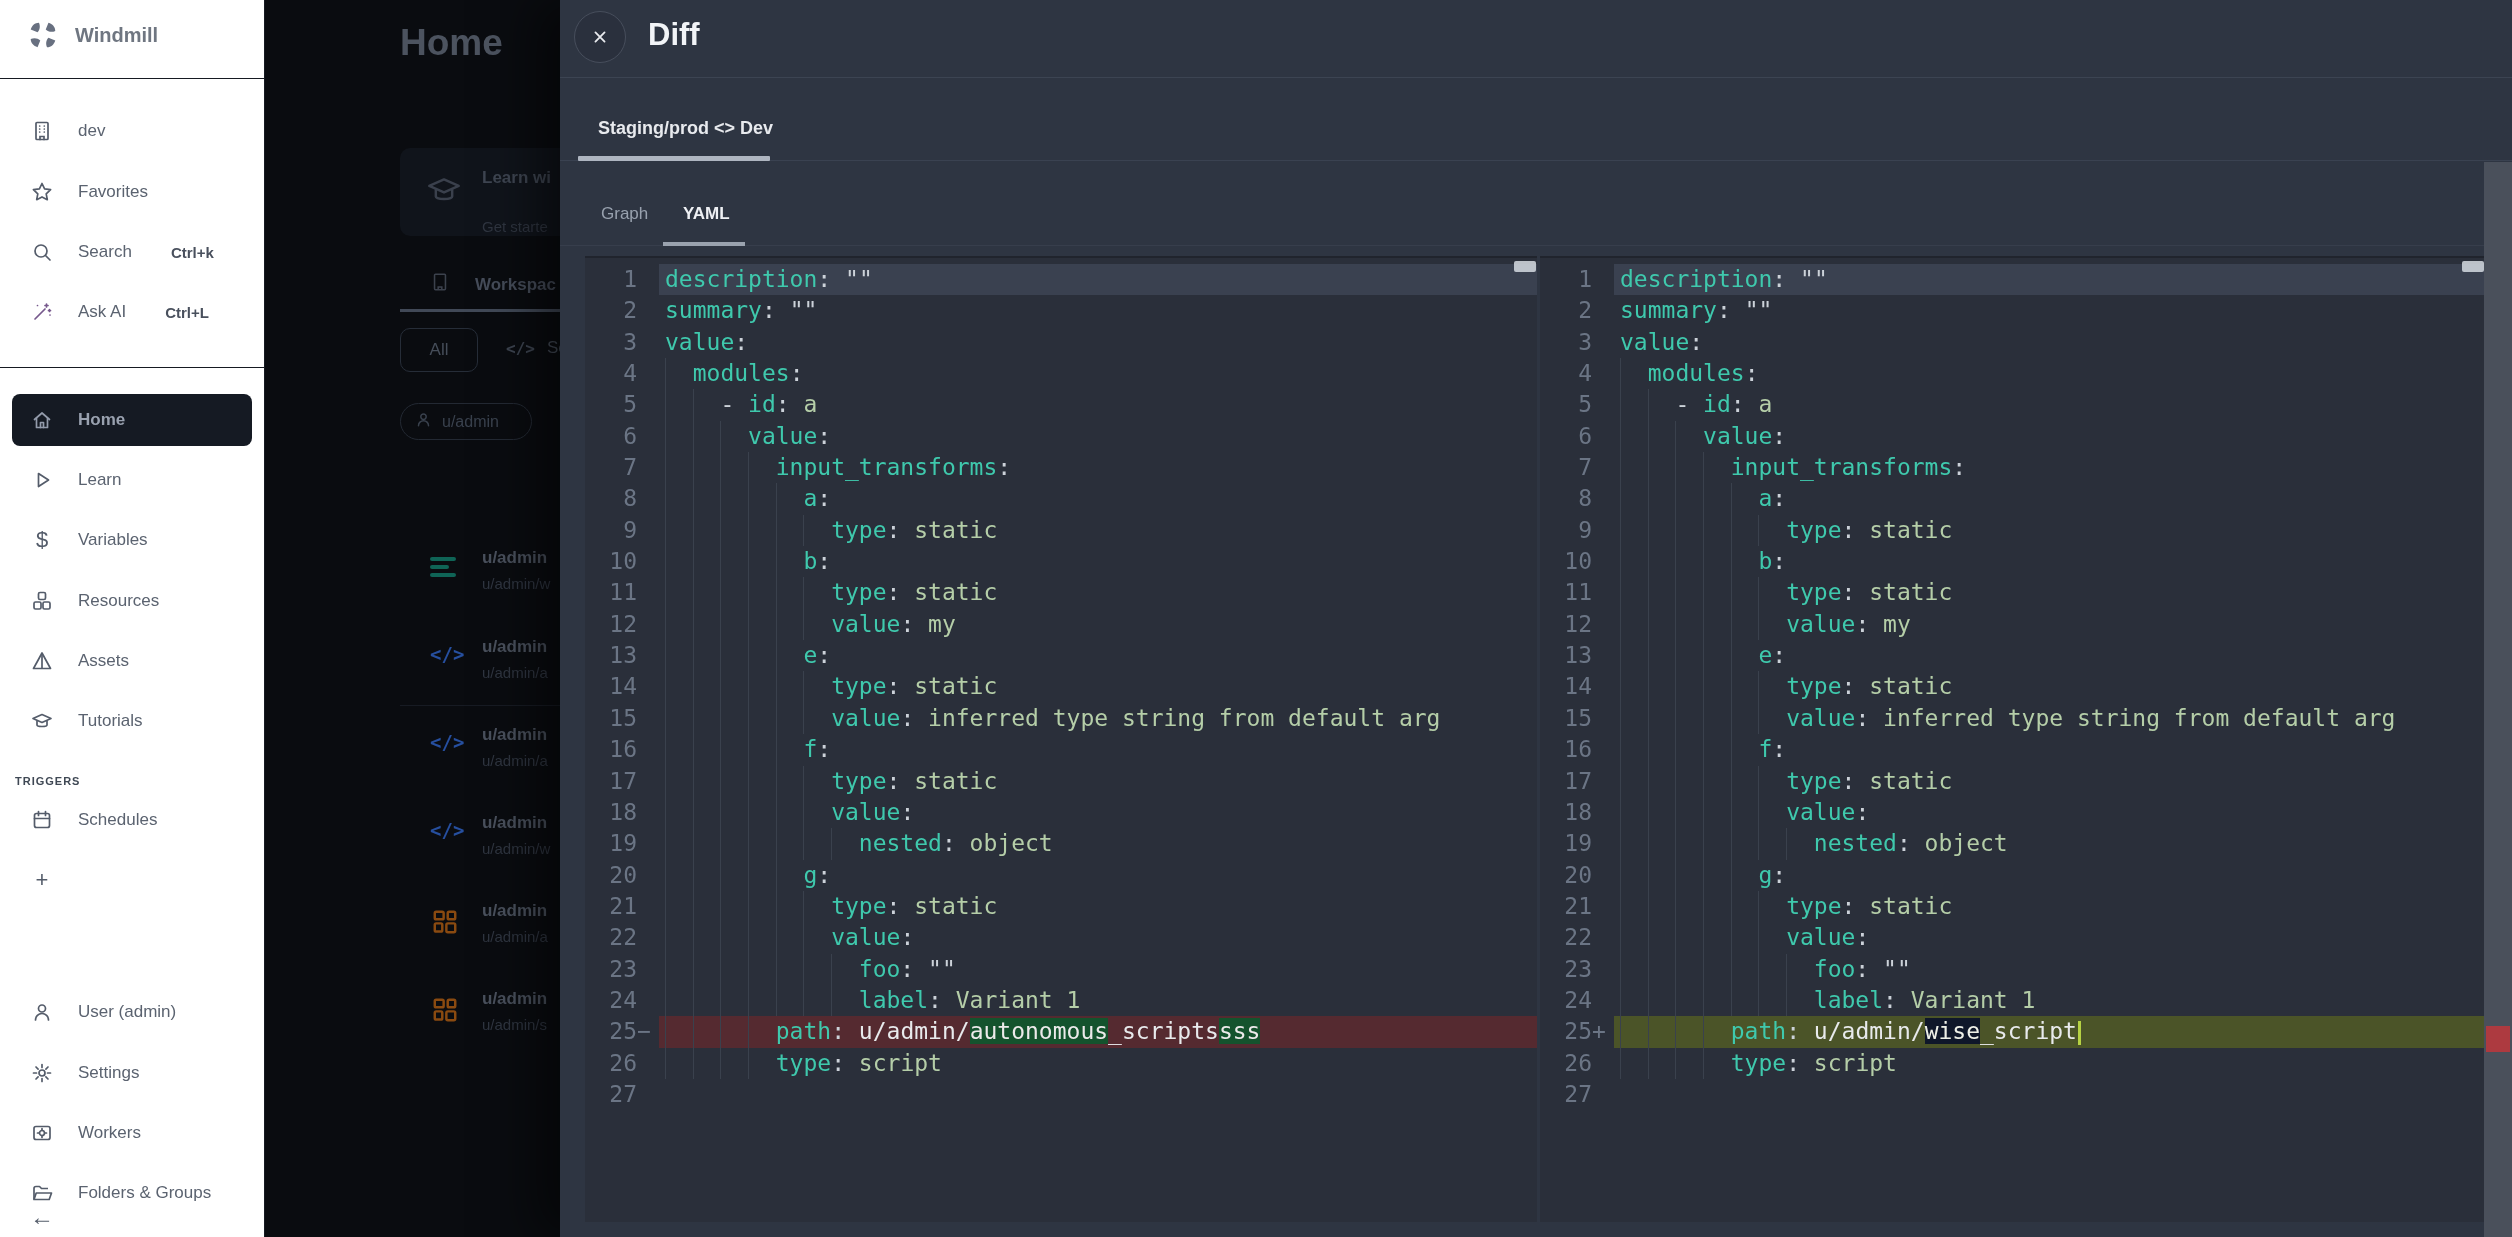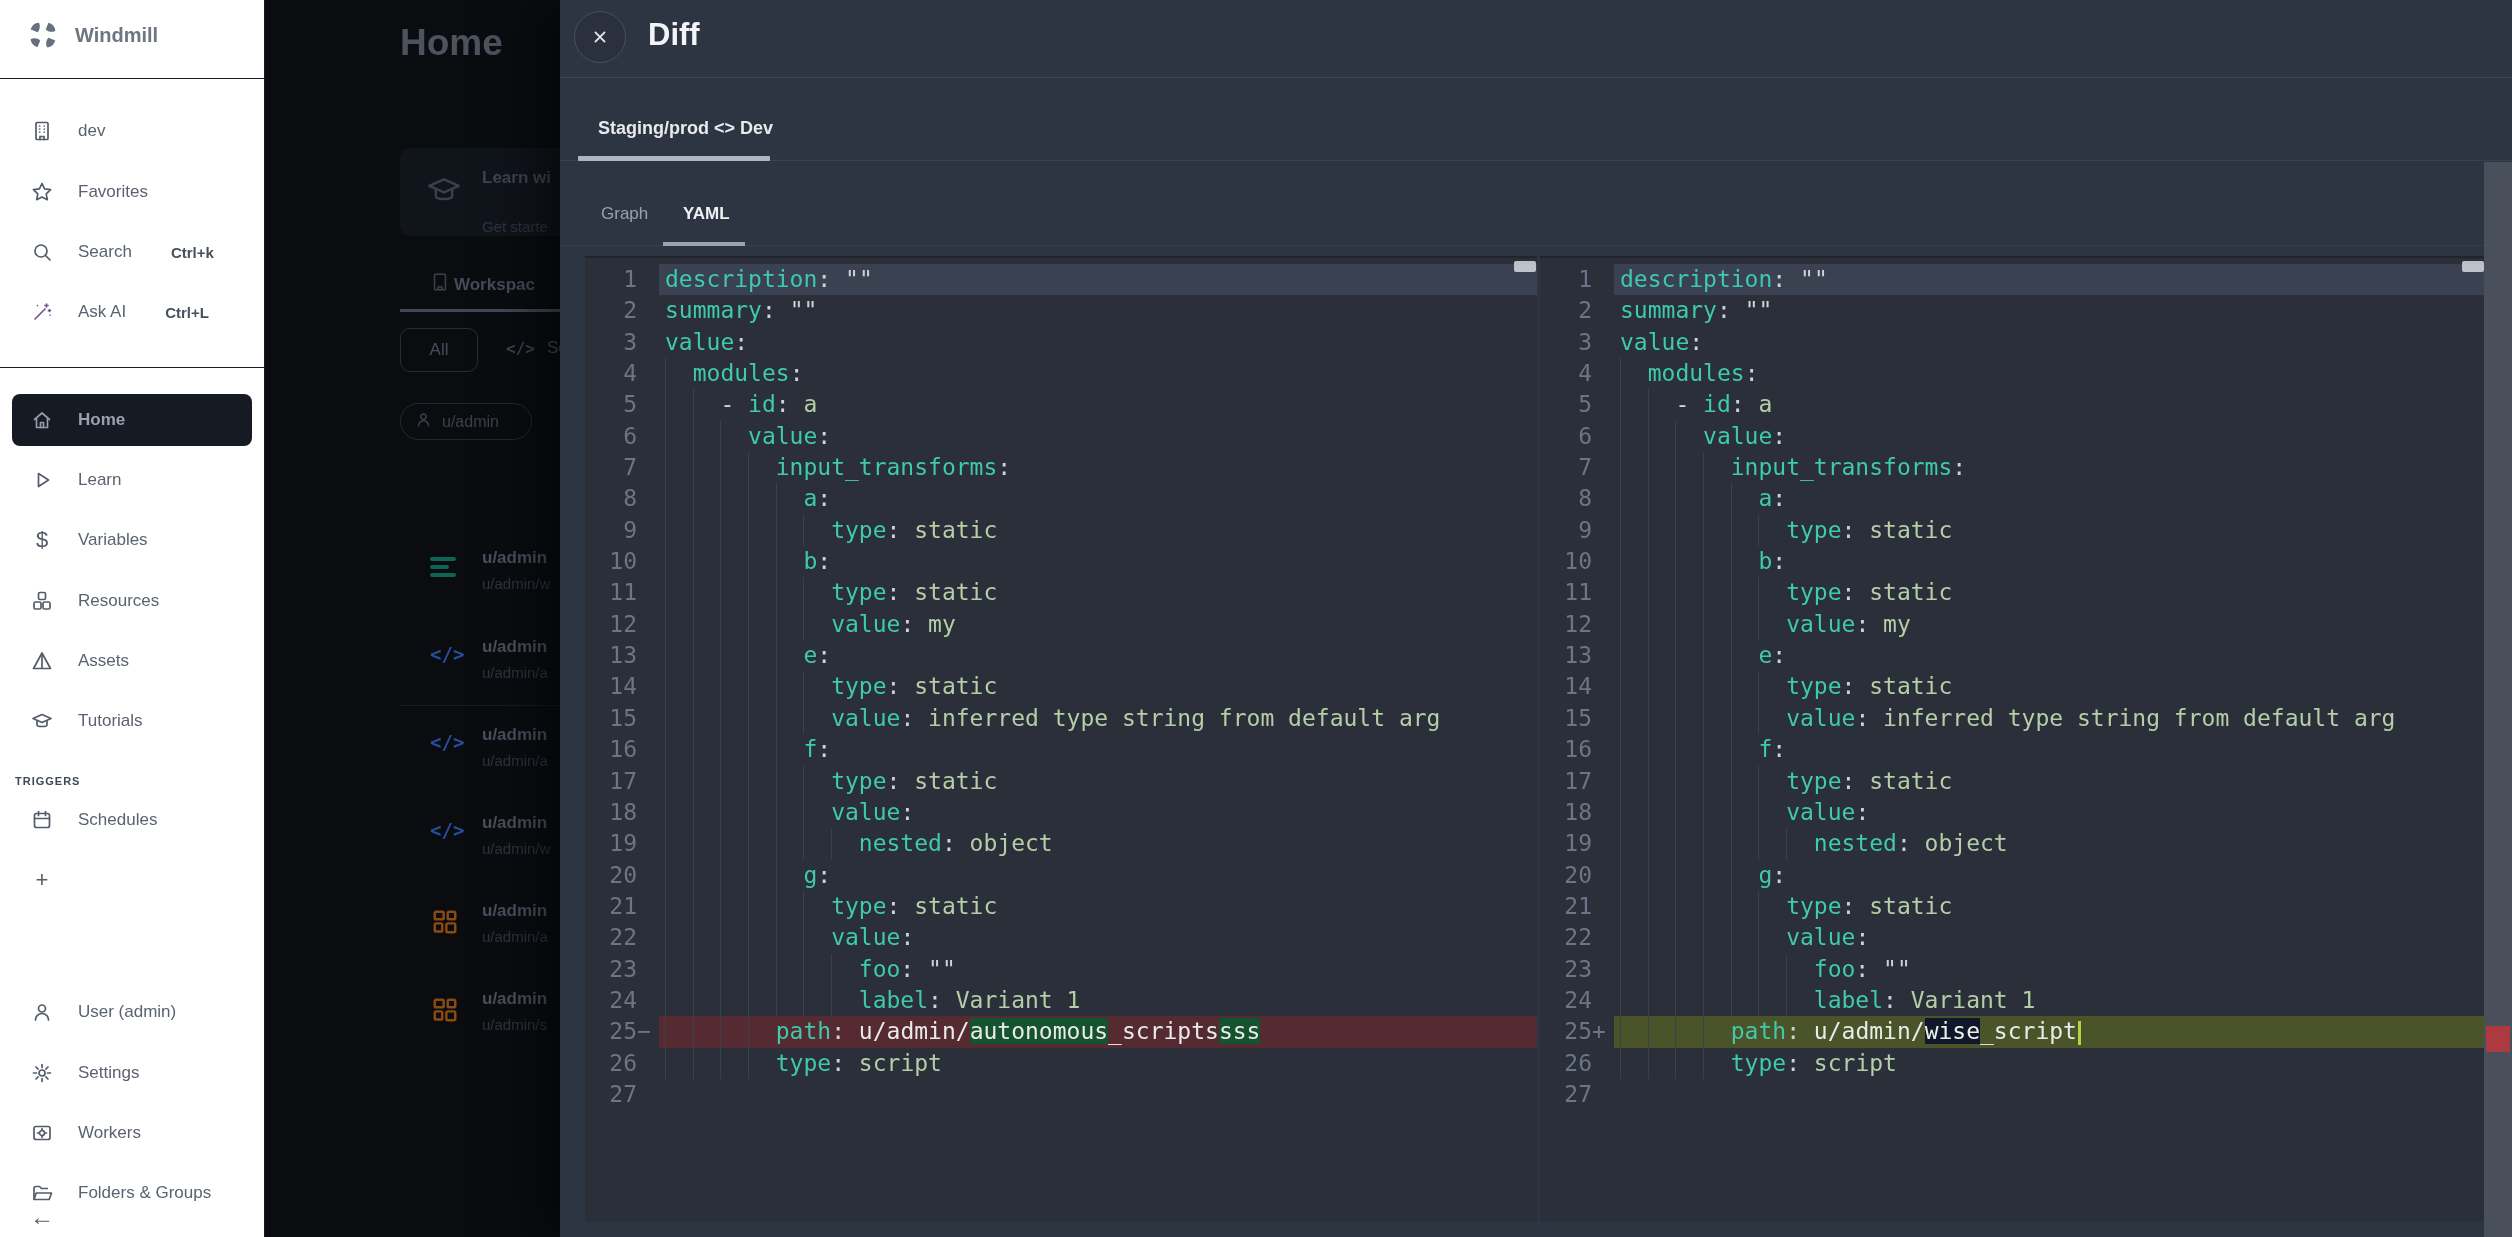--- a/index.html
+++ b/index.html
@@ -29,21 +29,21 @@
   .collapse { position:absolute; left:30px; top:1203px; color:#545c6a; font-size:24px; cursor:pointer; }
 
   
   .content { position:absolute; left:266px; top:0; width:294px; height:100%; overflow:hidden; }
   .page-title { position:absolute; left:134px; top:22px; font-size:37px; font-weight:700; color:#4c535f; }
   .learn-card { position:absolute; left:134px; top:148px; width:600px; height:88px;
                 background:#10141b; border-radius:10px; cursor:pointer; }
   .learn-card .ic { position:absolute; left:26px; top:24px; color:#3a404c; }
   .learn-title { position:absolute; left:82px; top:20px; font-size:17px; font-weight:700; color:#3e4551; white-space:nowrap; }
   .learn-sub   { position:absolute; left:82px; top:46px; font-size:15px; color:#2f3540; white-space:nowrap;margin-top:24px; }
-  .ws-tab { position:absolute; left:164px; top:272px; display:flex; align-items:center; gap:4px;
+  .ws-tab { position:absolute; left:164px; top:272px; display:flex; align-items:center; gap:25px;
             color:#454c59; font-size:17px; font-weight:700; cursor:pointer; white-space:nowrap; }
   .ws-tab .ic { color:#3c424d; }
   .ws-underline { position:absolute; left:134px; top:309px; width:460px; height:3px; background:#414957; }
   .pill-all { position:absolute; left:134px; top:328px; width:78px; height:44px;
               border:1.5px solid #262d38; border-radius:10px; display:flex; align-items:center;
               justify-content:center; font-size:17px; color:#454d59; cursor:pointer; }
   .scripts-filter { position:absolute; left:240px; top:338px; display:flex; align-items:center;
                     gap:12px; font-size:17px; color:#454d59; cursor:pointer; white-space:nowrap; }
   .code-glyph { font-family:"DejaVu Sans Mono",monospace; font-weight:700; font-size:16px; color:#3d4450; }
   .owner-pill { position:absolute; left:134px; top:403px; width:132px; height:37px;

